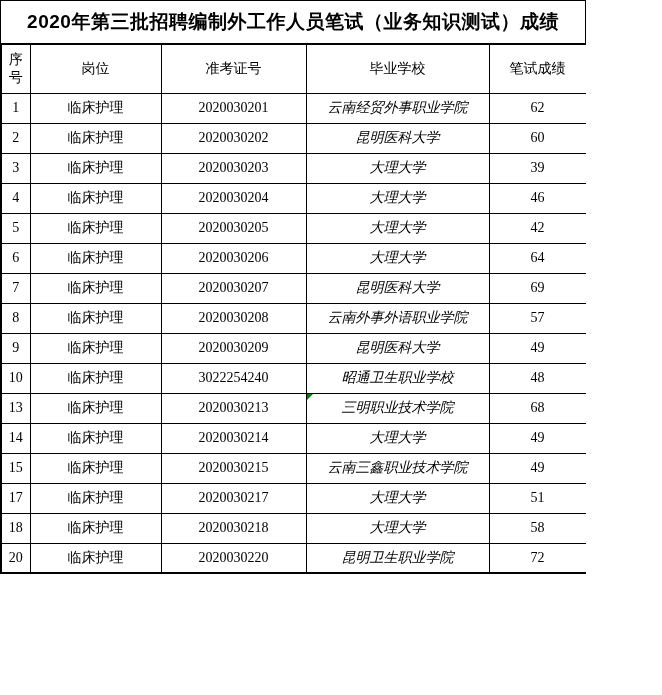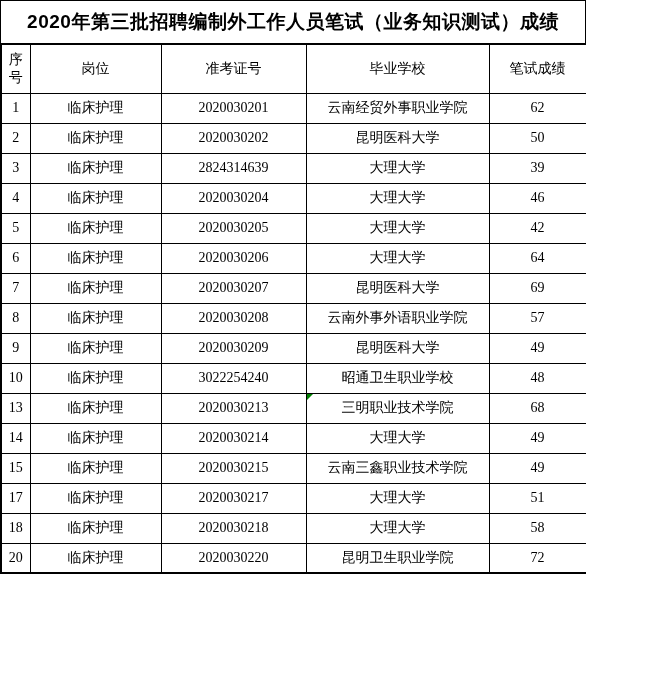--- a/index.html
+++ b/index.html
@@ -47,21 +47,21 @@
   thead tr { height: 49px; }
   tbody tr { height: 30px; }
   th.h-no { padding: 0 2px; }
   .wrap-narrow {
     display: inline-block;
     width: 58px;
     text-align: center;
   }
   td.c-interview, th.h-interview { text-align: center; }
   td.c-interview { text-align: left; padding-left: 4px; }
-  td.c-school { position: relative; }
+  td.c-school { position: relative; font-style: italic; }
   .flag-triangle {
     position: absolute;
     top: 0;
     left: 0;
     width: 0;
     height: 0;
     border-top: 6px solid #008000;
     border-right: 6px solid transparent;
   }
 </style>
@@ -98,27 +98,27 @@
     <td class="c-ticket">2020030201</td>
     <td class="c-school">云南经贸外事职业学院</td>
     <td class="c-score">62</td>
     <td class="c-interview"></td>
   </tr>
         <tr>
     <td class="c-no">2</td>
     <td class="c-post">临床护理</td>
     <td class="c-ticket">2020030202</td>
     <td class="c-school">昆明医科大学</td>
-    <td class="c-score">50</td>
+    <td class="c-score">60</td>
     <td class="c-interview"></td>
   </tr>
         <tr>
     <td class="c-no">3</td>
     <td class="c-post">临床护理</td>
-    <td class="c-ticket">2824314639</td>
+    <td class="c-ticket">2020030203</td>
     <td class="c-school">大理大学</td>
     <td class="c-score">39</td>
     <td class="c-interview"></td>
   </tr>
         <tr>
     <td class="c-no">4</td>
     <td class="c-post">临床护理</td>
     <td class="c-ticket">2020030204</td>
     <td class="c-school">大理大学</td>
     <td class="c-score">46</td>

